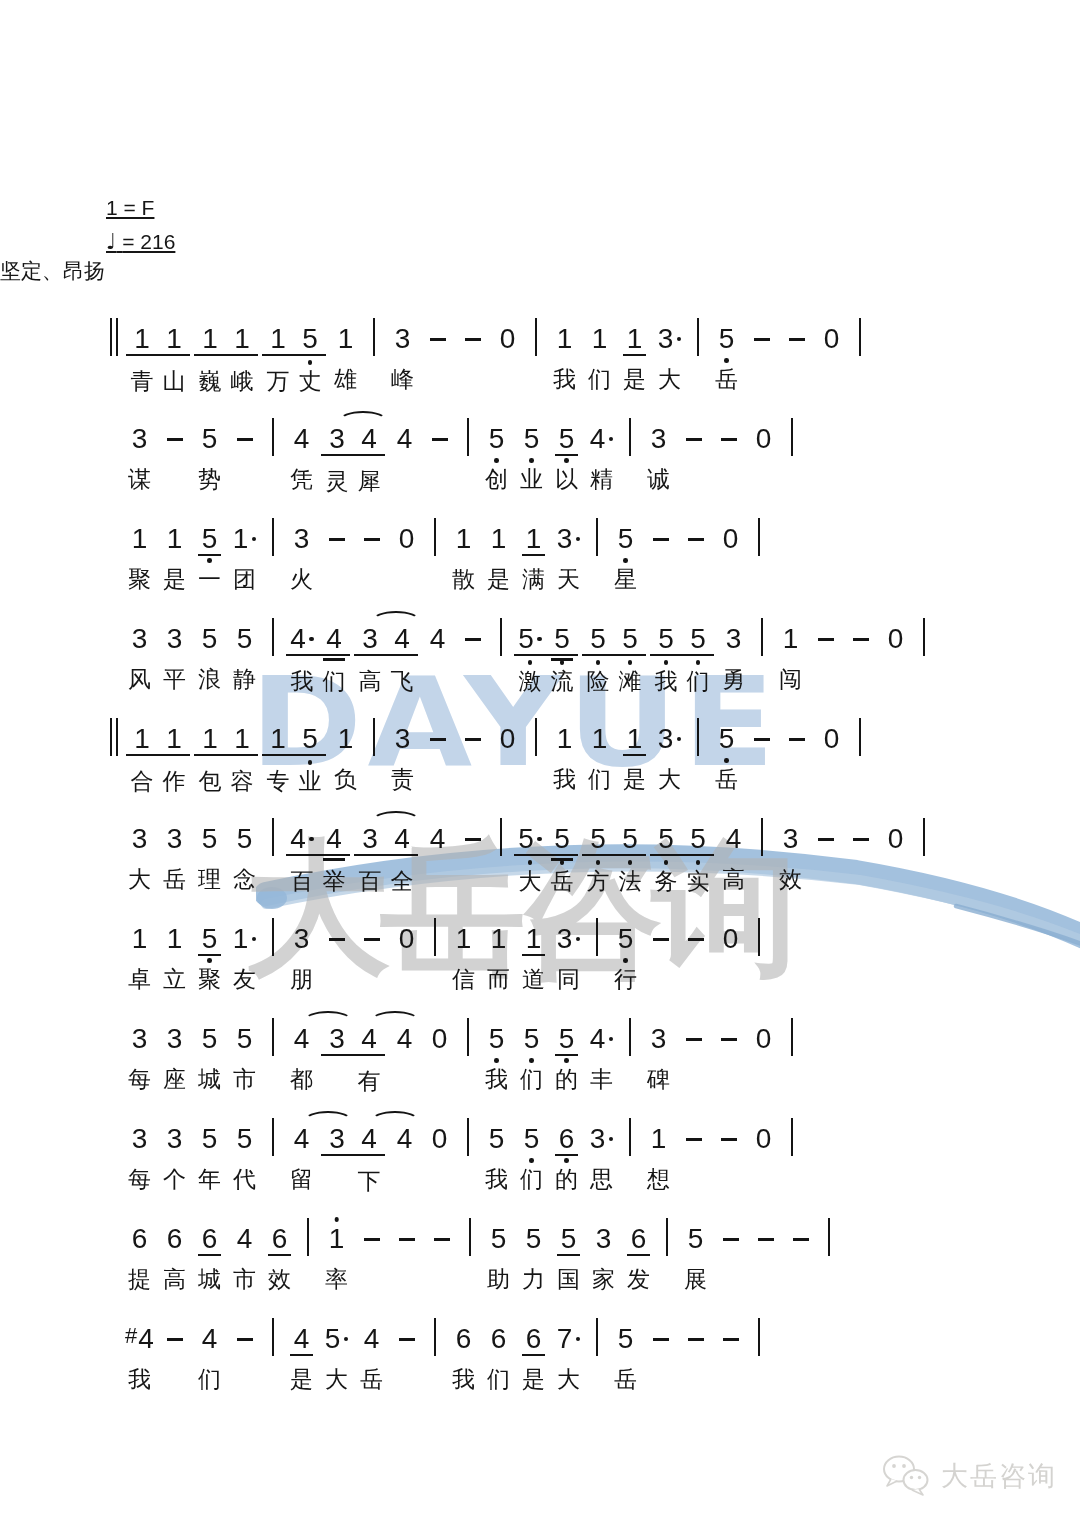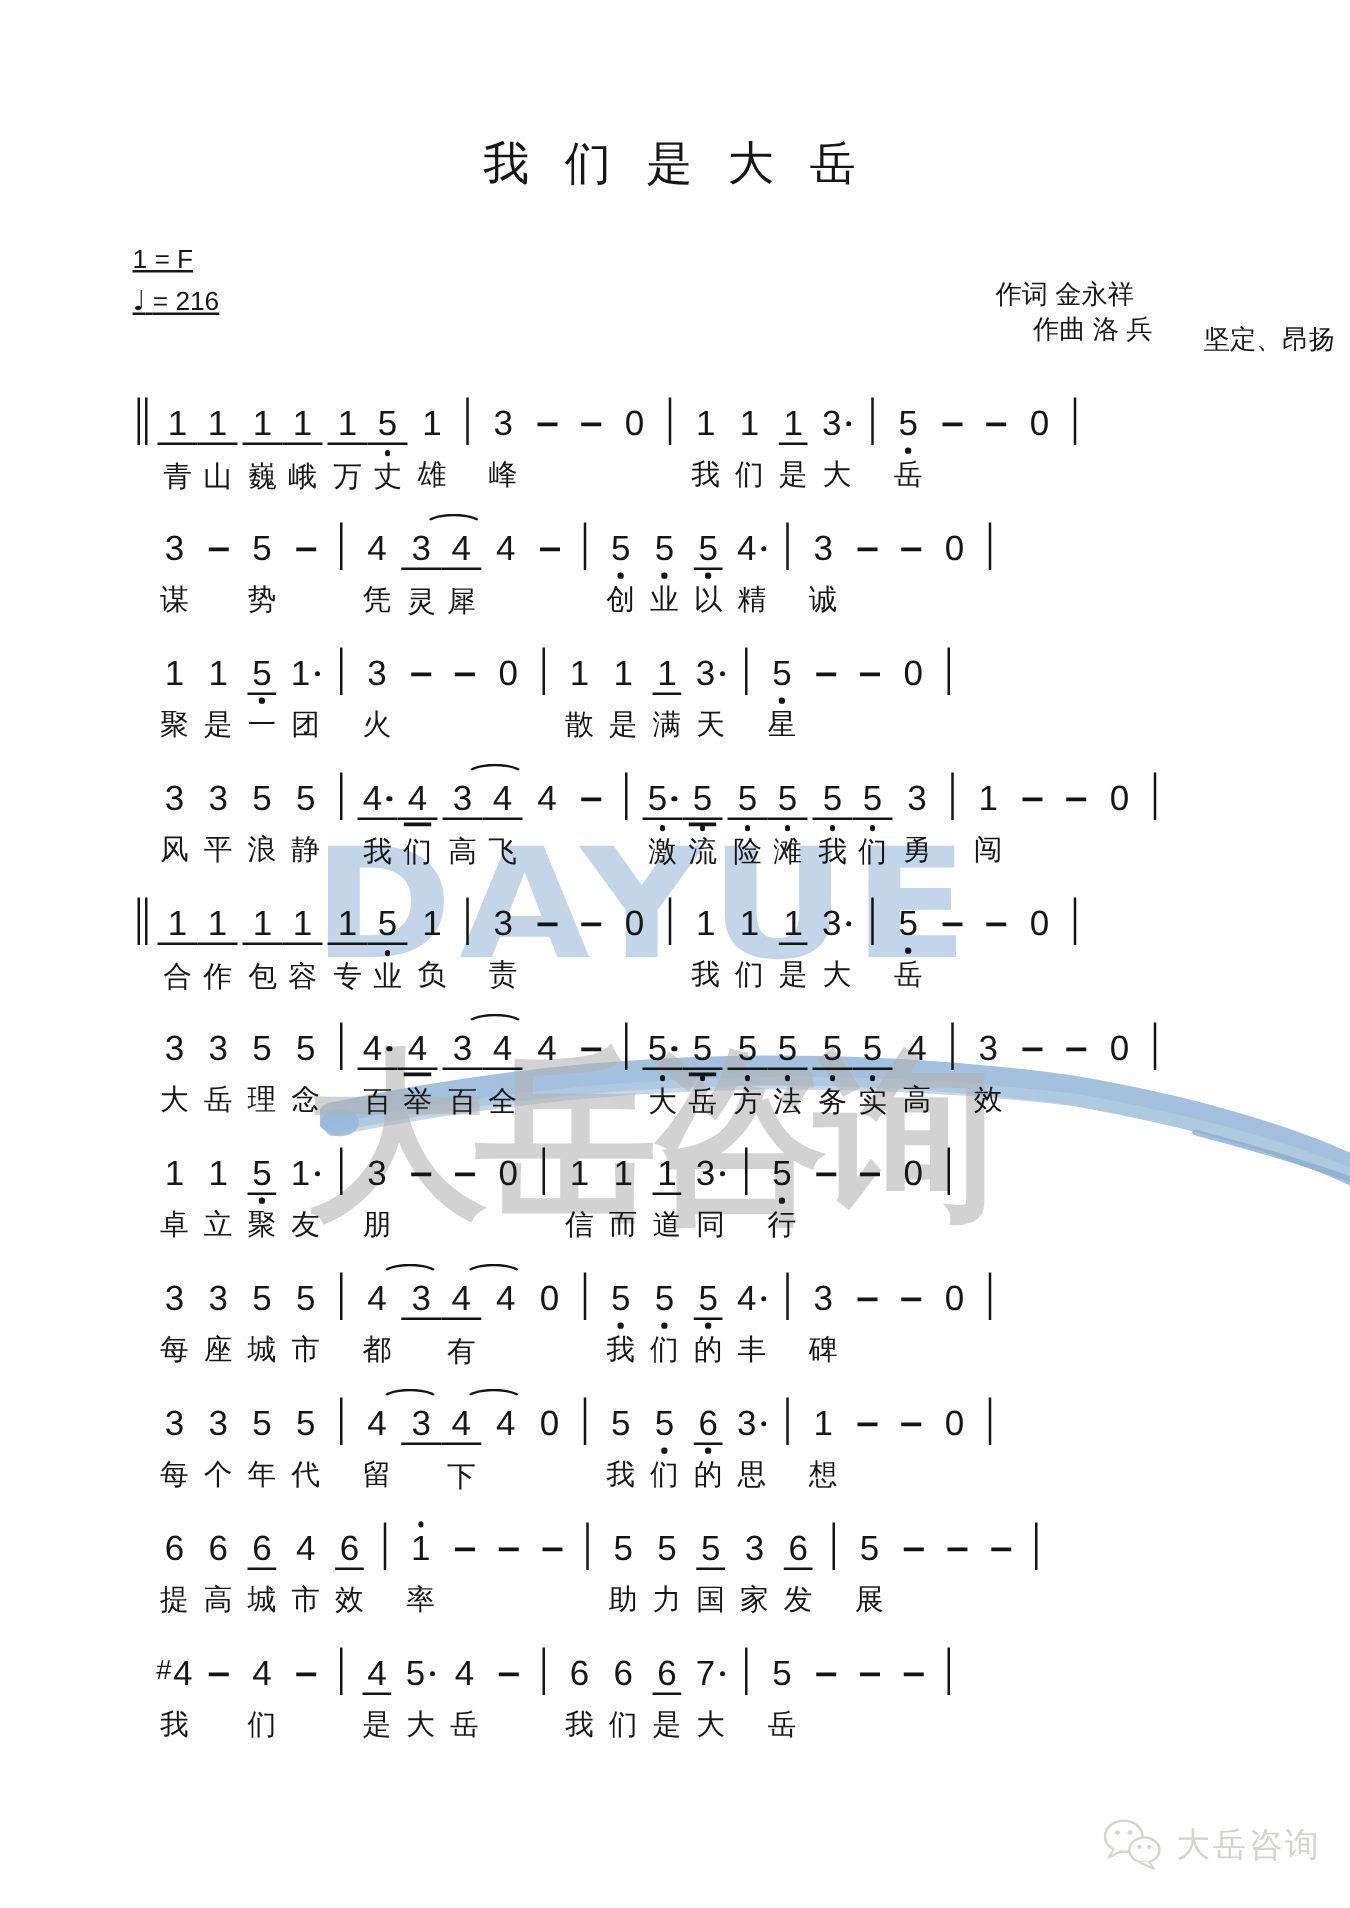--- a/index.html
+++ b/index.html
@@ -7,21 +7,21 @@
         color:#161616;font-family:"Liberation Sans",sans-serif;}
 
   
   .title{position:absolute;top:106px;left:0;width:100%;text-align:center;
          font-size:37px;letter-spacing:9px;white-space:pre;}
   .meta-left{position:absolute;left:106px;top:192px;font-size:21px;line-height:1.55;text-decoration:underline;}
   .tempo-note{font-family:"DejaVu Sans",sans-serif;font-size:22px;}
   .credits{position:absolute;right:158px;top:197px;font-size:21px;white-space:pre;}
   .credits span{margin-left:30px;}
   .credits span:first-child{margin-left:0;}
-  .expression{position:absolute;top:257px;left:0;width:1028px;text-align:right;font-size:21px;margin-left:40px;}
+  .expression{position:absolute;top:257px;left:0;width:1028px;text-align:left;font-size:21px;}
 
   
   .wm-dayue{position:absolute;left:250px;top:662px;z-index:0;font-weight:bold;
             font-size:130px;letter-spacing:5px;line-height:1;
             font-family:"DejaVu Sans",sans-serif;transform:scale(1.04,0.94);transform-origin:left top;}
   .wm-brush{position:absolute;left:256px;top:826px;z-index:0;}
   .wm-brand{position:absolute;left:244px;top:836px;z-index:0;font-weight:bold;
             font-size:146px;line-height:1;letter-spacing:-10px;opacity:.58;}
 
   
@@ -68,34 +68,29 @@
 
   <svg class="wm-brush" width="872" height="142" viewBox="0 0 872 142">
     <path d="M10,68 Q300,6 600,46 Q764,74 862,128" fill="none" stroke="#93b6d8" stroke-width="24" stroke-linecap="round" opacity="0.85"></path>
     <path d="M10,78 Q300,18 604,54 Q772,84 864,132" fill="none" stroke="#b3cbe2" stroke-width="10" stroke-linecap="round" opacity="0.75"></path>
     <path d="M700,80 Q800,106 868,134" fill="none" stroke="#89aed1" stroke-width="4.5" stroke-linecap="round" opacity="0.8"></path>
     <ellipse cx="16" cy="72" rx="15" ry="11" fill="#93b6d8" opacity="0.8"></ellipse>
   </svg>
 
   <div class="wm-brand" style="color: rgb(178, 178, 178);">大岳咨询</div>
 
-  <div class="title">我 们 是 大 岳</div>
 
   <div class="meta-left">
     <div>1 = F</div>
     <div>
       <span class="tempo-note">♩</span>
       <span>= 216</span>
     </div>
   </div>
 
-  <div class="credits">
-    <span>作词 金永祥</span>
-    <span>作曲 洛 兵</span>
-  </div>
 
   <div class="expression">坚定、昂扬</div>
 
   <div class="score">
       <div class="score-line">
         <div class="col coldbar">
           <div class="hz"></div>
           <div class="dbox">
             <div class="dbarbox">
               <div class="vbar"></div>

